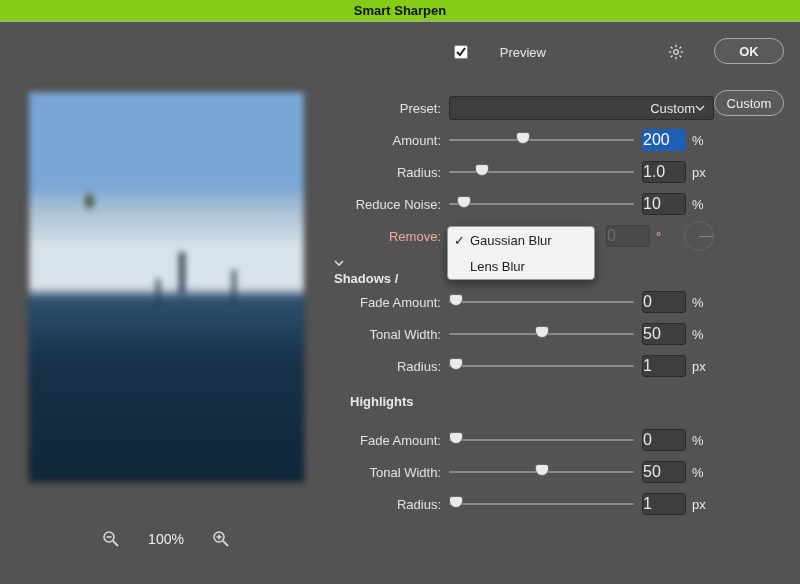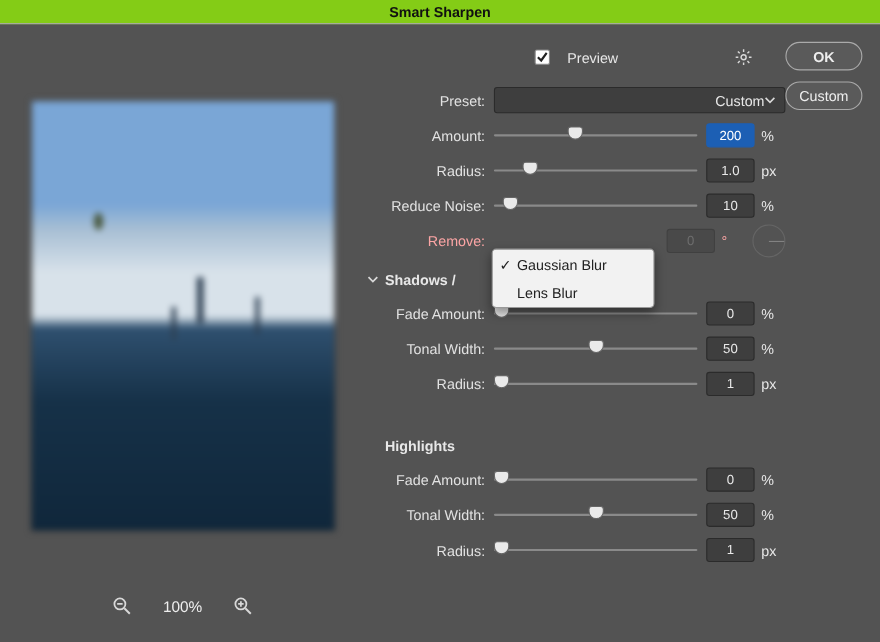--- a/index.html
+++ b/index.html
@@ -14,45 +14,45 @@
       linear-gradient(#2f4154,#2f4154) 56% 46%/6px 42px no-repeat,
       linear-gradient(#2f4154,#2f4154) 47% 52%/4px 30px no-repeat,
       linear-gradient(#2f4154,#2f4154) 75% 50%/4px 34px no-repeat,
       linear-gradient(to bottom,
         #7aa6d6 0%, #7aa6d6 24%,
         #a8bfd4 30%, #d8e2ea 40%, #d8e2ea 50%,
         #2f506f 53%, #163148 70%, #10273b 100%);
     filter: blur(3px);
     box-shadow: 0 0 0 1px #3a3a3a;
   }
-  .zoom-row { display: flex; align-items: center; gap: 28px; margin-top: 60px; }
+  .zoom-row { display: flex; align-items: center; gap: 28px; margin-top: 48px; }
   .zoom-btn { width: 18px; height: 18px; display: inline-block; }
   .zoom-btn svg { display:block; }
   .zoom-val { font-size: 14px; color: #eee; }
   .right { flex: 1; padding-left: 18px; position: relative; }
-  .toprow { display: flex; align-items: center; justify-content: flex-end; gap: 16px; height: 28px; margin-bottom: 9px; }
+  .toprow { display: flex; align-items: center; justify-content: flex-end; gap: 32px; height: 28px; margin-bottom: 26px; }
   .checkbox { width: 14px; height: 14px; background: #fff; display: inline-flex; align-items: center; justify-content: center; border: 1px solid #888; border-radius: 2px; }
   .checkbox svg { display:block; }
   .gear { width: 16px; height: 16px; margin-left: 90px; }
-  .btn-col { position: absolute; right: 0; top: 0; display: flex; flex-direction: column; gap: 10px; }
+  .btn-col { position: absolute; right: 0; top: 0; display: flex; flex-direction: column; gap: 26px; }
   .pill-btn { width: 70px; height: 26px; border-radius: 13px; border: 1px solid #aaa; background: #5a5a5a; color: #eee; display: flex; align-items: center; justify-content: center; cursor: pointer; }
   .pill-btn.ok { font-weight: bold; }
   .form { width: 380px; margin-top: 2px; }
   .row { display: flex; align-items: center; height: 32px; }
   .label { width: 115px; text-align: right; padding-right: 8px; color: #e2e2e2; }
   .select { flex: 1; height: 24px; background: #3e3e3e; border: 1px solid #2b2b2b; border-radius: 3px; display: flex; align-items: center; padding: 0 8px; justify-content: flex-end; }
   .slider-wrap { flex: 1; height: 24px; display: flex; align-items: center; position: relative; }
   .track { height: 2px; background: #8a8a8a; width: 100%; border-radius: 1px; }
   .thumb { position: absolute; width: 14px; height: 12px; background: #eaeaea; border: 1px solid #666; border-radius: 3px 3px 7px 7px; top: 4px; transform: translateX(-50%); }
-  .num { width: 44px; height: 22px; background: #3e3e3e; border: 1px solid #2b2b2b; border-radius: 3px; margin-left: 8px; text-align: center; line-height: 20px; font-size: 12px; }
+  .num { width: 44px; height: 22px; background: #3e3e3e; border: 1px solid #2b2b2b; border-radius: 3px; margin-left: 8px; text-align: left; line-height: 20px; font-size: 16px; }
   .num.sel { background: #1c5fb4; color: #fff; border-color: #1c5fb4; }
   .unit { width: 22px; margin-left: 6px; }
   .dial { width: 30px; height: 30px; border: 1px solid #757575; border-radius: 50%; position: relative; margin-left: 6px; opacity:.55;}
   .dial::after { content:""; position:absolute; width:14px; height:1px; background:#aaa; top:50%; left:50%; transform-origin:left; }
-  .section { display:flex; align-items:center; height:30px; margin-top:4px;}
+  .section { display:flex; align-items:flex-start; height:30px; margin-top:4px;flex-direction:column;}
   .section .chev { margin-right:6px; }
   .section .stitle { font-weight:bold;}
   .dropdown { position:absolute; left: 447px; top: 226px; width: 148px; background:#f2f2f2; border:1px solid #999; border-radius:4px; box-shadow:0 4px 10px rgba(0,0,0,.4); z-index:10; color:#222; }
   .dropdown .item { height:26px; display:flex; align-items:center; padding:0 10px 0 22px; position:relative; font-size:13px;}
   .dropdown .item .chk { position:absolute; left:6px; }
   .dimmed { color:#fca5a5; }
   .num.dim { color:#8c8c8c; }
   svg { fill:#d8d8d8; stroke:#d8d8d8; }
 </style>
 </head>
@@ -190,21 +190,21 @@
       <div class="row">
         <div class="label">Radius:</div>
         <div class="slider-wrap">
             <div class="track"></div>
             <div class="thumb" style="left:4%"></div>
           </div>
         <div class="num">1</div>
         <div class="unit">px</div>
       </div>
 
-      <div class="section" style="margin-top:25px;">
+      <div class="section" style="margin-top:12px;">
         <span class="stitle" style="margin-left:16px;">Highlights</span>
       </div>
       <div class="row">
         <div class="label">Fade Amount:</div>
         <div class="slider-wrap">
             <div class="track"></div>
             <div class="thumb" style="left:4%"></div>
           </div>
         <div class="num">0</div>
         <div class="unit">%</div>

